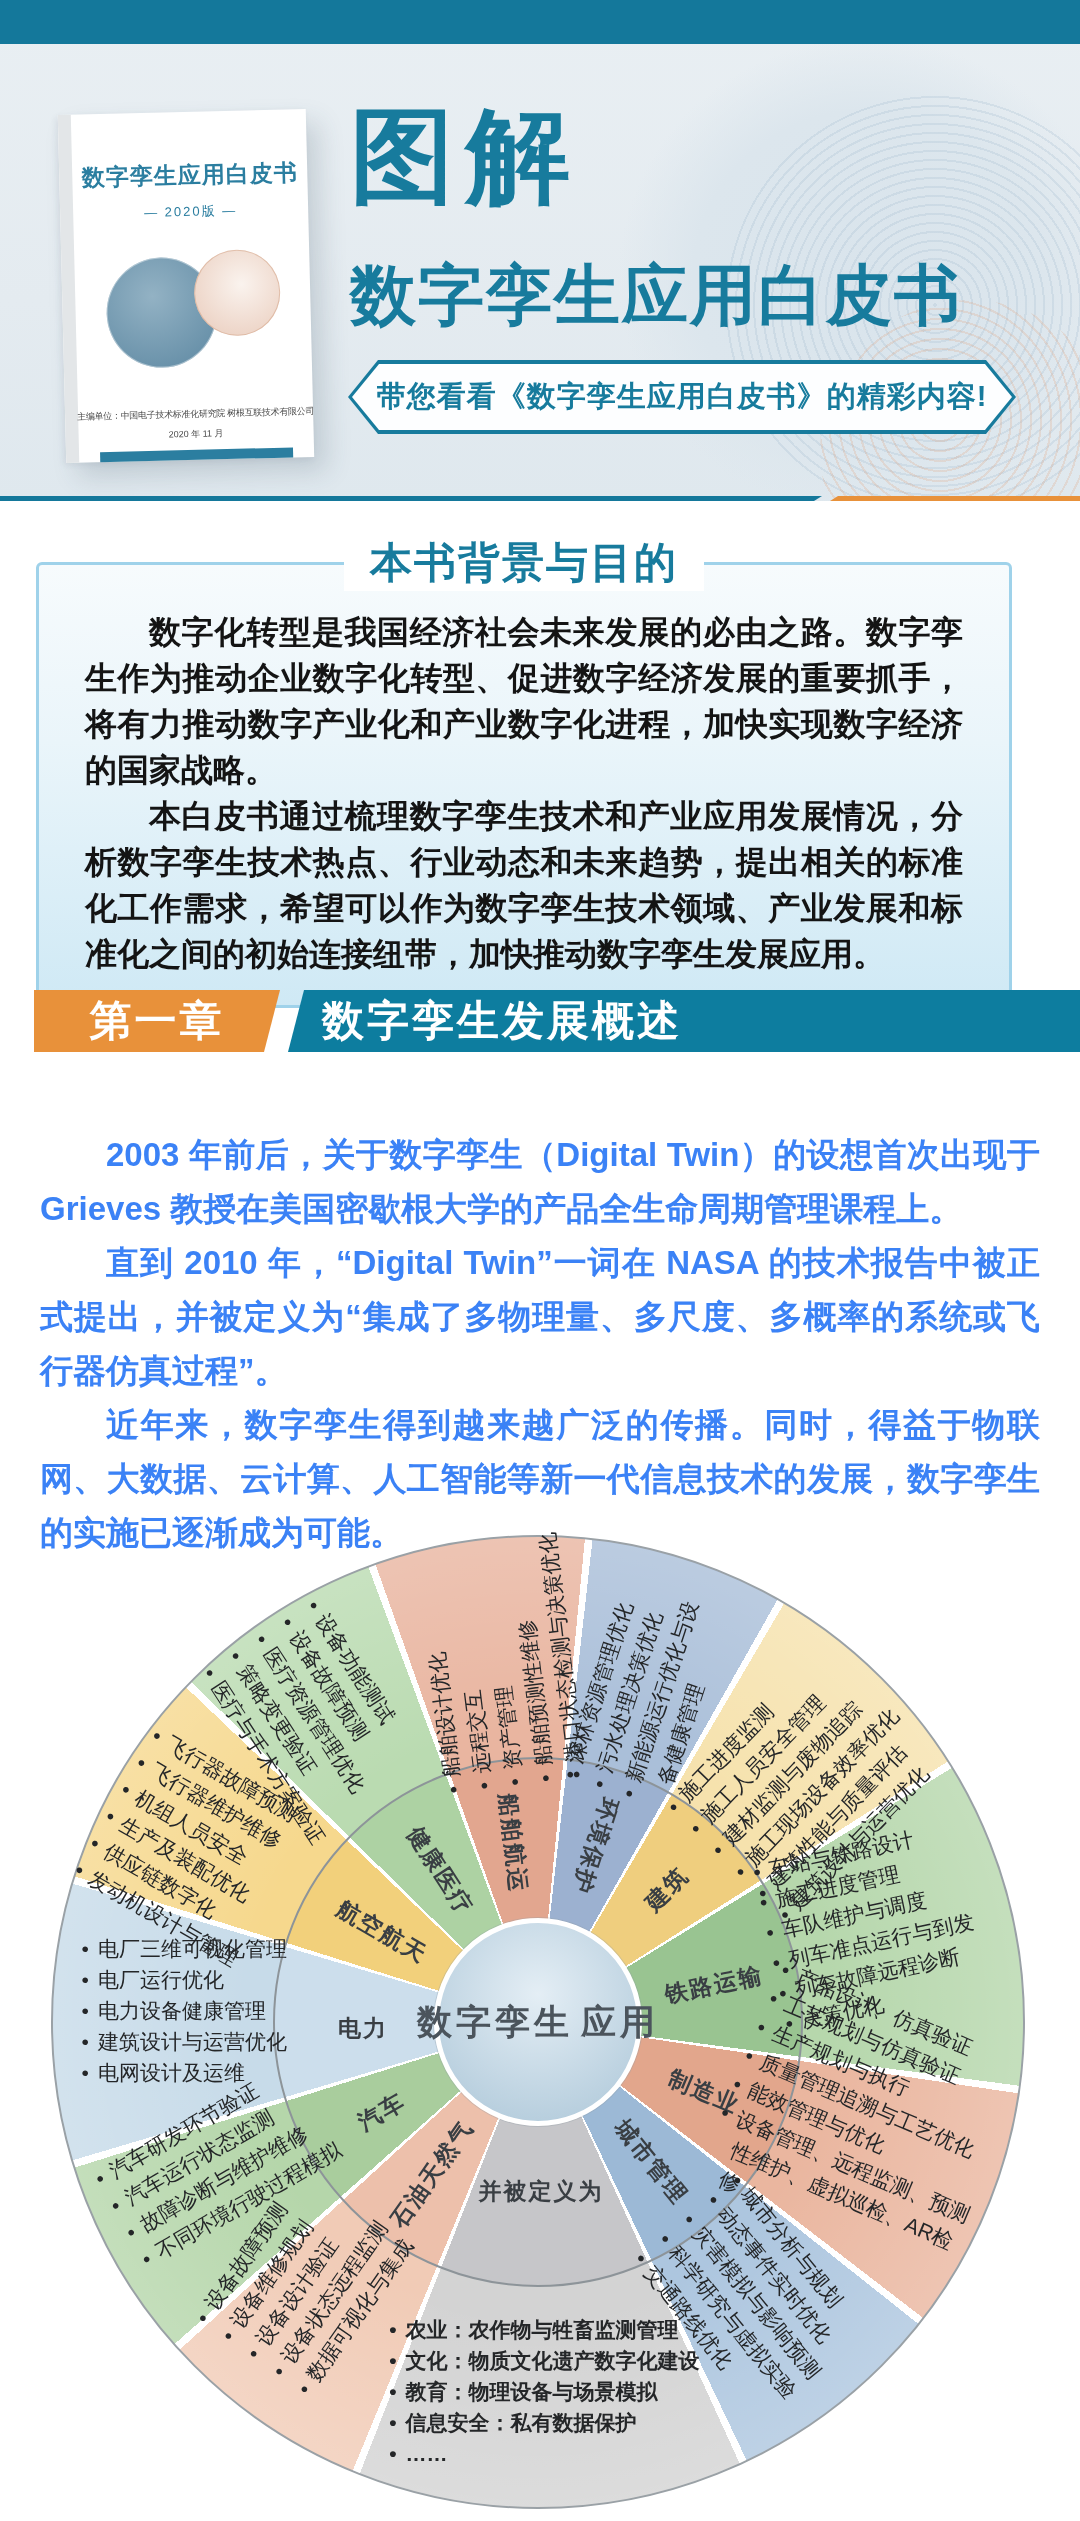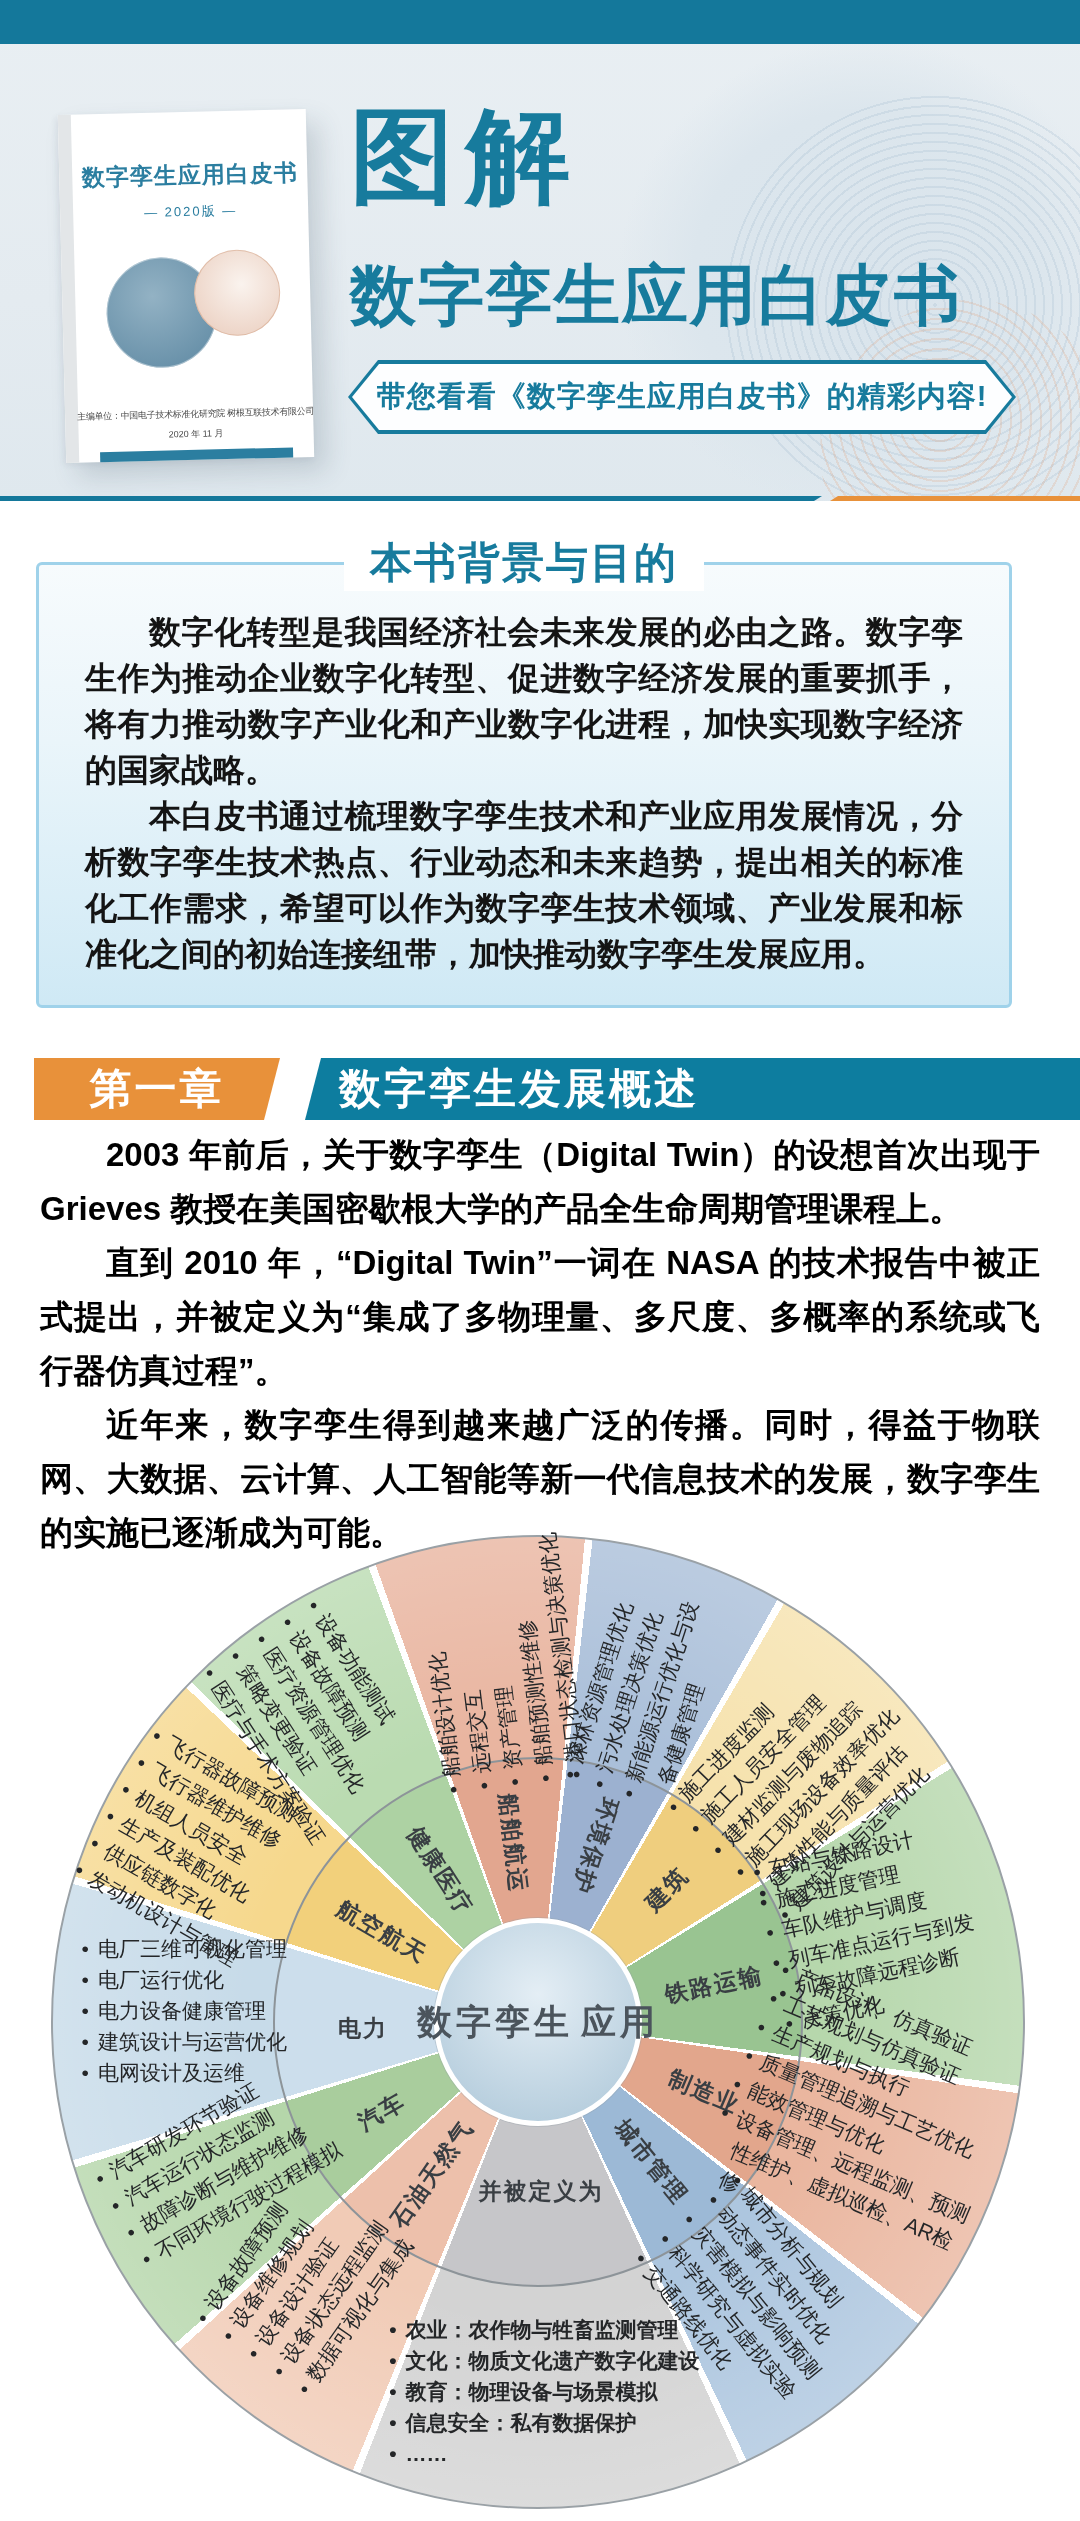--- a/index.html
+++ b/index.html
@@ -52,29 +52,29 @@
   
   .bg-box{position:absolute;left:36px;top:562px;width:976px;height:446px;
     border:3px solid var(--box-border);border-radius:6px;
     background:linear-gradient(180deg,#f7fbfd 0%,#eaf5fa 40%,#cfe9f5 100%);
     padding:44px 46px 0 46px;}
   .bg-title{position:absolute;left:50%;top:-30px;transform:translateX(-50%);
     background:#ffffff;padding:0 26px;font-size:42px;font-weight:800;color:var(--title-teal);
     letter-spacing:2px;white-space:nowrap;line-height:56px;}
   .bg-box p{font-size:32px;font-weight:600;line-height:46px;text-indent:2em;text-align:justify;color:#141414;}
   
-  .ch-bar{position:absolute;left:34px;top:1058px;right:0;height:62px;display:flex;gap:17px;}
+  .ch-bar{position:absolute;left:34px;top:990px;right:0;height:62px;display:flex;}
   .ch-badge{width:246px;background:var(--orange);color:#fff;font-size:42px;font-weight:800;
     display:flex;align-items:center;justify-content:center;letter-spacing:3px;
     clip-path:polygon(0 0,100% 0,calc(100% - 16px) 100%,0 100%);}
   .ch-title{flex:1;background:var(--teal-dark);color:#fff;font-size:42px;font-weight:800;letter-spacing:3px;
     display:flex;align-items:center;padding-left:34px;margin-left:8px;
     clip-path:polygon(16px 0,100% 0,100% 100%,0 100%);}
   .ch-paras{position:absolute;left:40px;top:1128px;width:1000px;}
-  .ch-paras p{font-size:33px;font-weight:600;line-height:54px;text-indent:2em;text-align:justify;color:#000000;}
+  .ch-paras p{font-size:33px;font-weight:600;line-height:54px;text-indent:2em;text-align:justify;color:#3b82f6;}
   
   .wheel{position:absolute;left:51px;top:1535px;width:974px;height:974px;}
   .ring-outer{position:absolute;inset:0;border-radius:50%;border:2px solid #9aa1a6;}
   .ring-outer::after{content:'';position:absolute;inset:0;border-radius:50%;
     background:radial-gradient(closest-side,rgba(255,255,255,.30) 0%,rgba(255,255,255,0) 30%,rgba(255,255,255,0) 60%,rgba(255,255,255,.20) 100%);}
   .ring-inner{position:absolute;left:50%;top:50%;width:530px;height:530px;transform:translate(-50%,-50%);
     border-radius:50%;border:2px solid #8d9499;}
   .hub{position:absolute;left:50%;top:50%;width:208px;height:208px;transform:translate(-50%,-50%);
     border-radius:50%;background:radial-gradient(circle at 50% 36%,#e4eef5,#b4ccdc 85%);
     border:5px solid #ffffff;box-shadow:0 0 0 1px rgba(150,160,170,.35);

